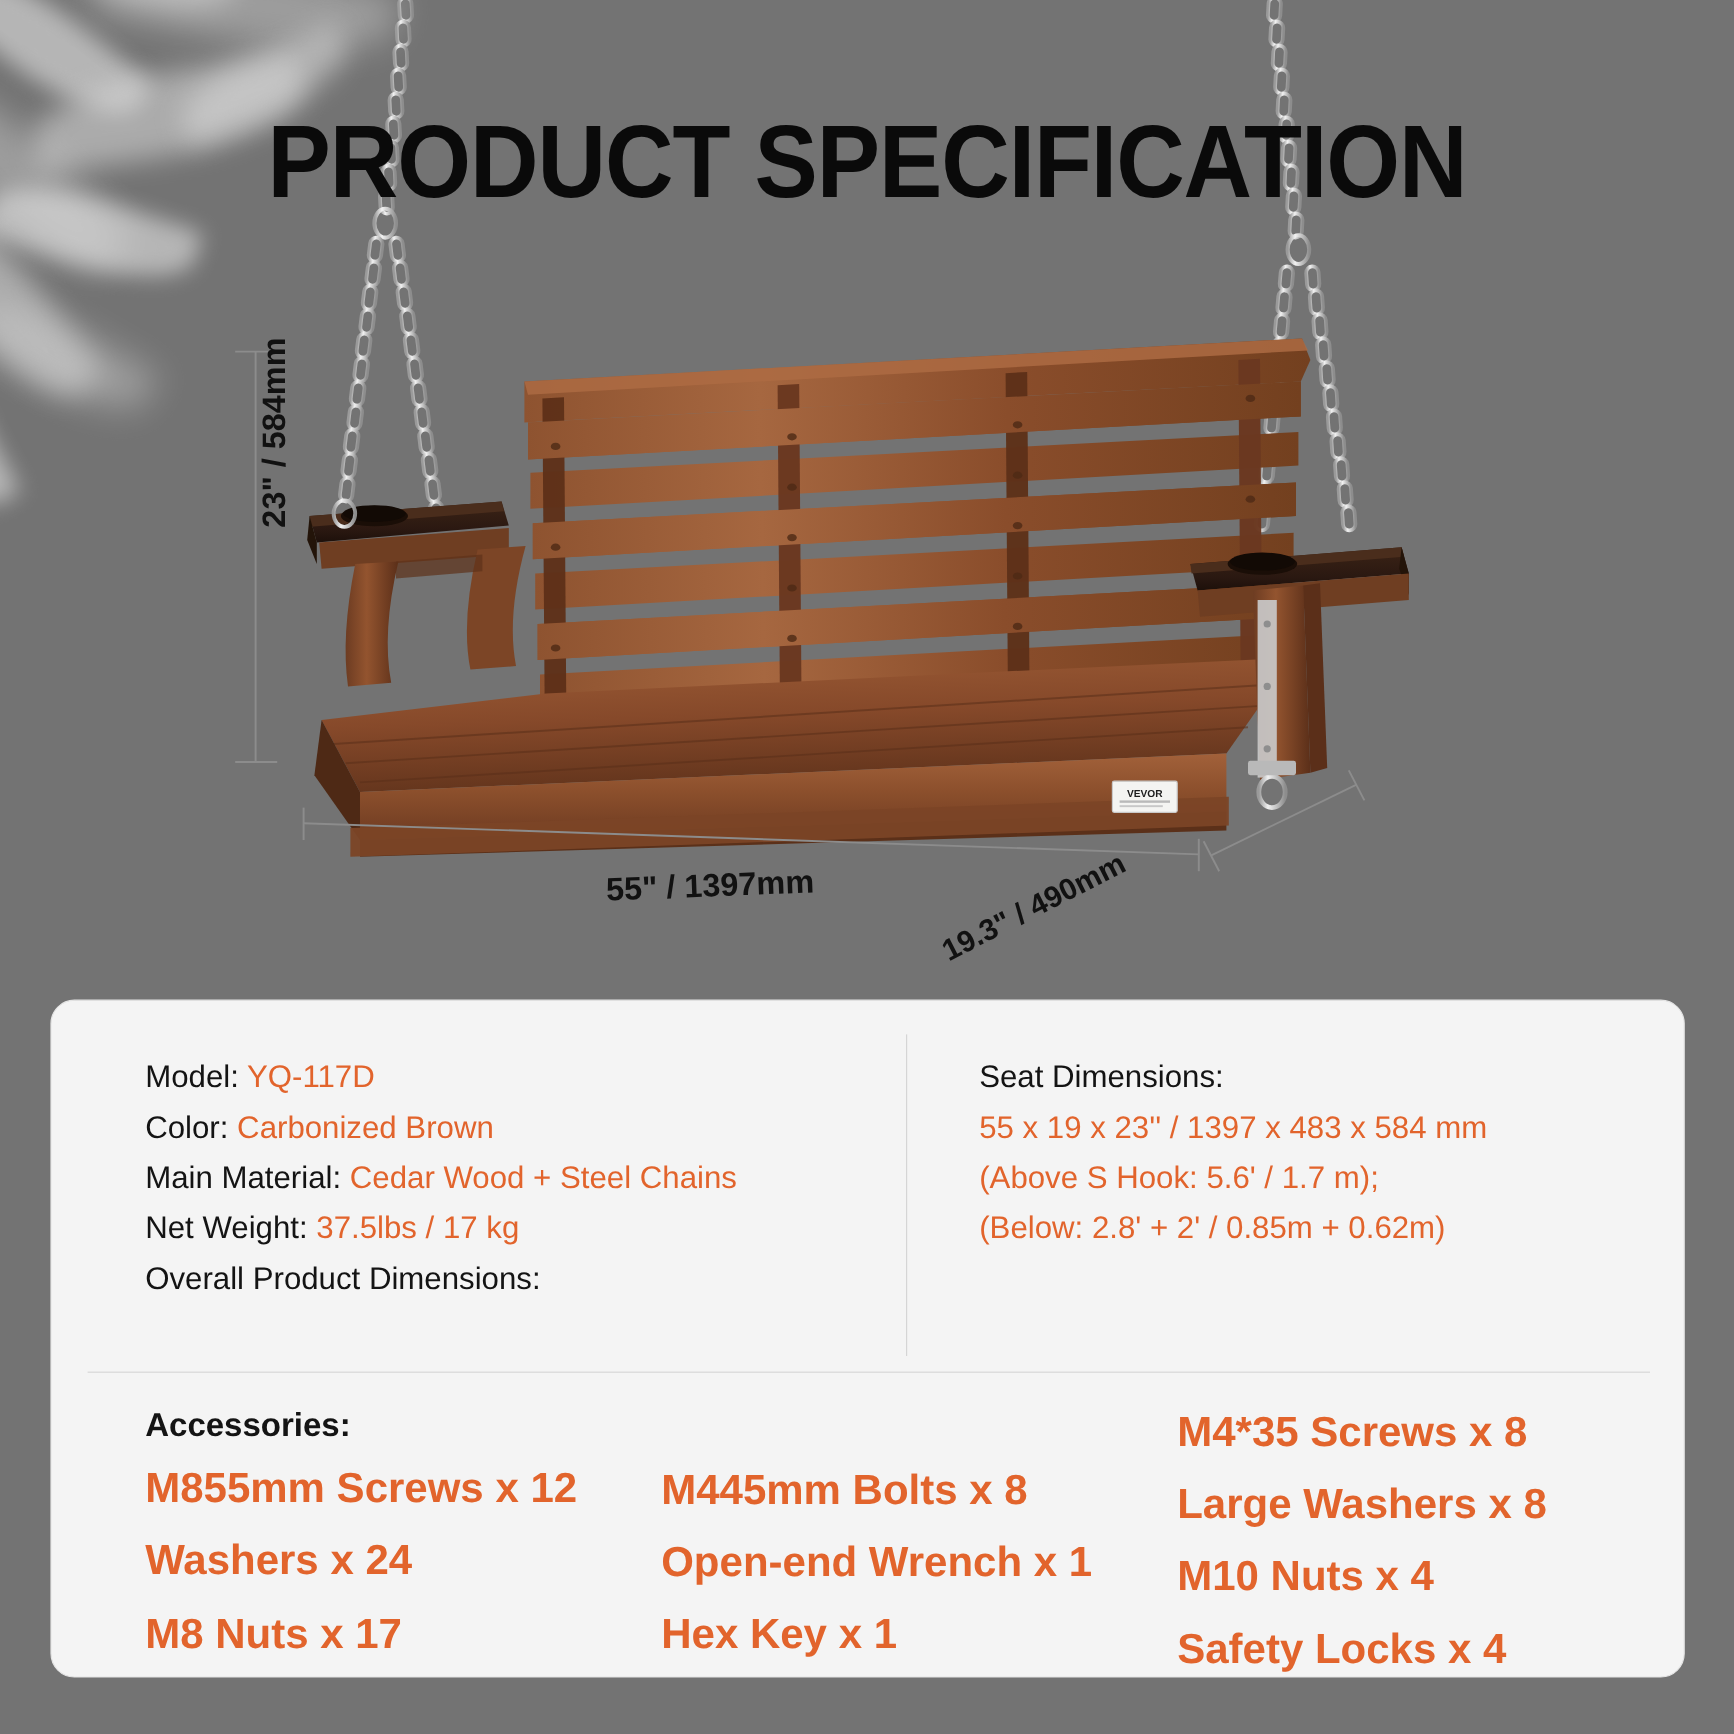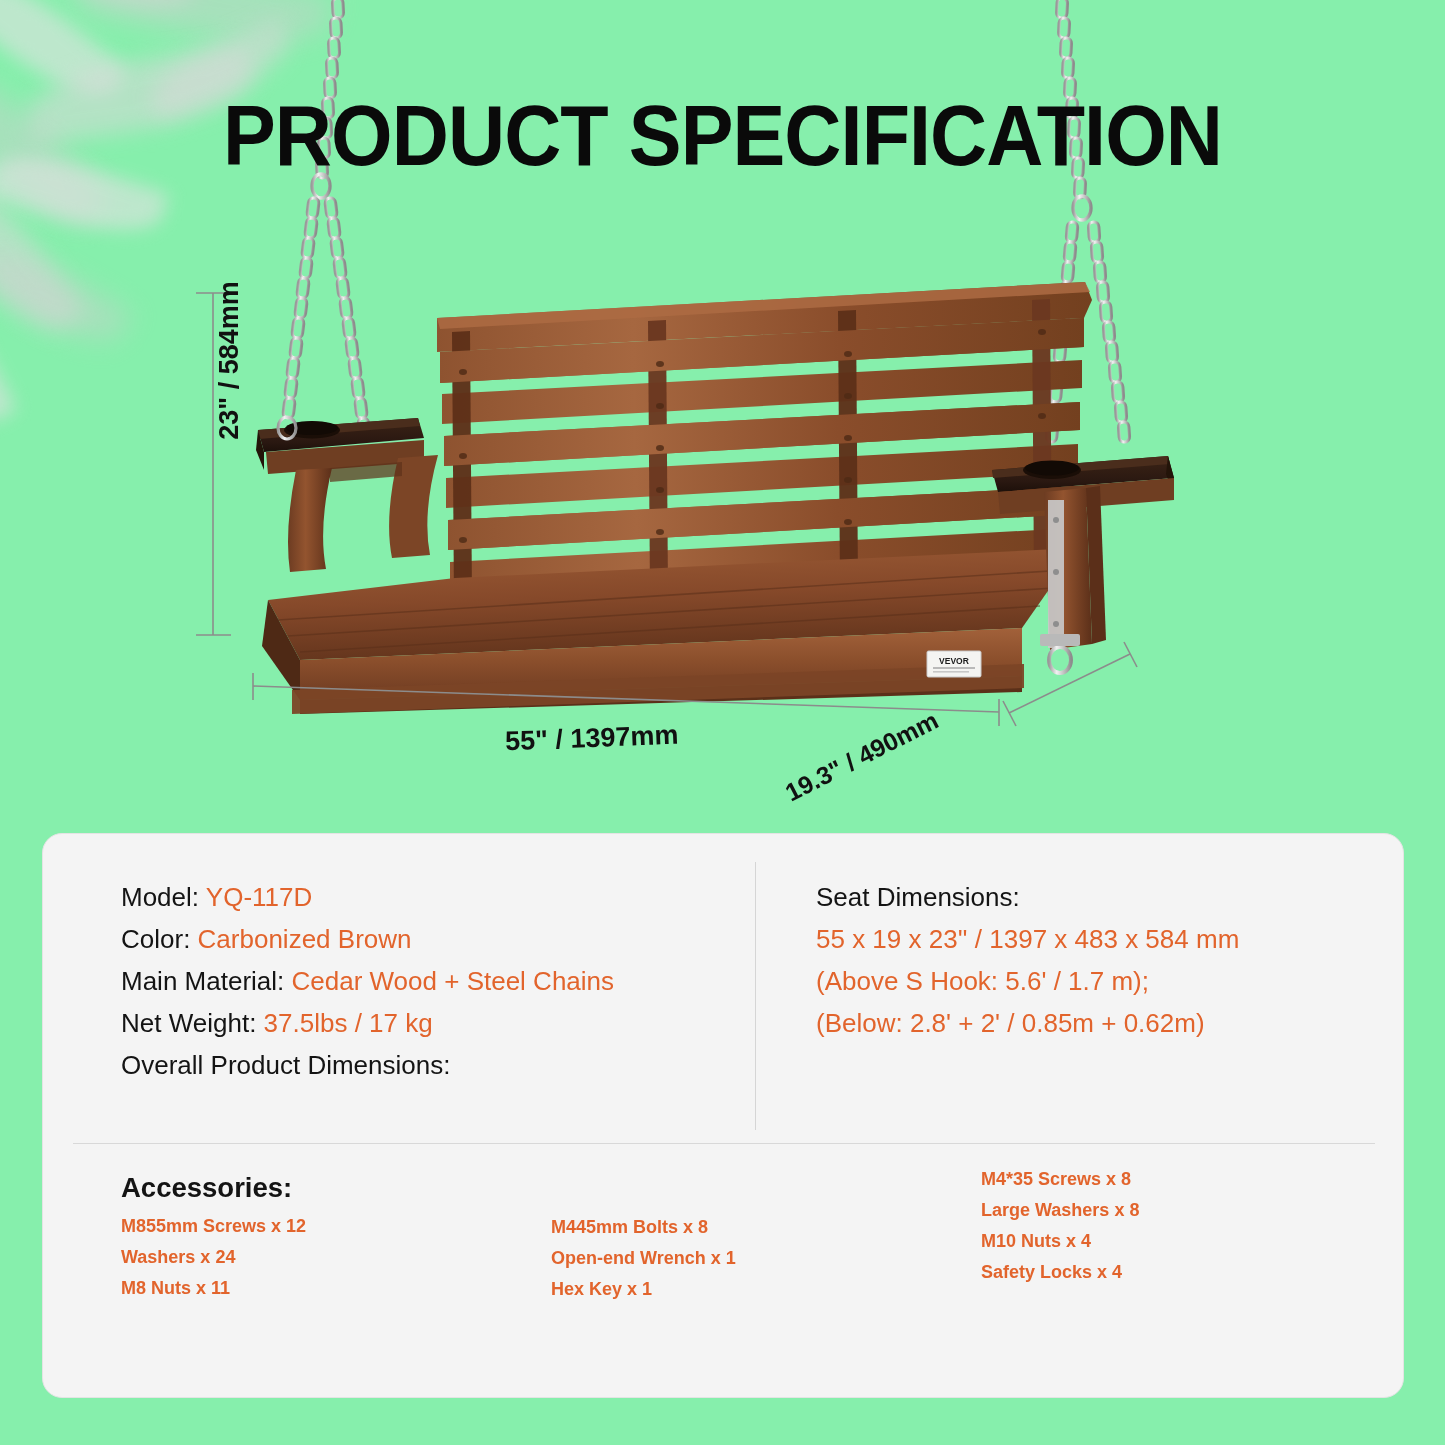--- a/index.html
+++ b/index.html
@@ -9,21 +9,21 @@
     height: 1445px;
     background: #ffffff;
     font-family: "Liberation Sans", sans-serif;
     overflow: hidden;
     position: relative;
   }
 
   #page {
     position: absolute;
     inset: 0;
-    background: #86efac;
+    background: #737373;
   }
 
   
   .leaf-shadows {
     position: absolute;
     left: -70px; top: -90px;
     width: 560px; height: 560px;
     pointer-events: none;
     z-index: 1;
   }
@@ -145,21 +145,21 @@
   .acc-col.c3 { width: 380px; }
 
   .acc-head {
     font-size: 27.5px;
     font-weight: 700;
     color: #141414;
     line-height: 1.72;
     white-space: nowrap;
   }
   .acc-item {
-    font-size: 18px;
+    font-size: 35px;
     font-weight: 700;
     color: #e2642c;
     line-height: 1.72;
     white-space: nowrap;
   }
 </style>
 </head>
 <body>
 
 <div id="page">
@@ -495,21 +495,21 @@
         <div class="spec-line val-only">(Above S Hook: 5.6' / 1.7 m);</div>
         <div class="spec-line val-only">(Below: 2.8' + 2' / 0.85m + 0.62m)</div>
       </div>
     </div>
 
     <div class="acc-wrap">
       <div class="acc-col c1">
         <div class="acc-head">Accessories:</div>
         <div class="acc-item">M855mm Screws x 12</div>
         <div class="acc-item">Washers x 24</div>
-        <div class="acc-item">M8 Nuts x 11</div>
+        <div class="acc-item">M8 Nuts x 17</div>
       </div>
 
       <div class="acc-col c2">
         <div class="acc-item">M445mm Bolts x 8</div>
         <div class="acc-item">Open-end Wrench x 1</div>
         <div class="acc-item">Hex Key x 1</div>
       </div>
 
       <div class="acc-col c3">
         <div class="acc-item">M4*35 Screws x 8</div>

